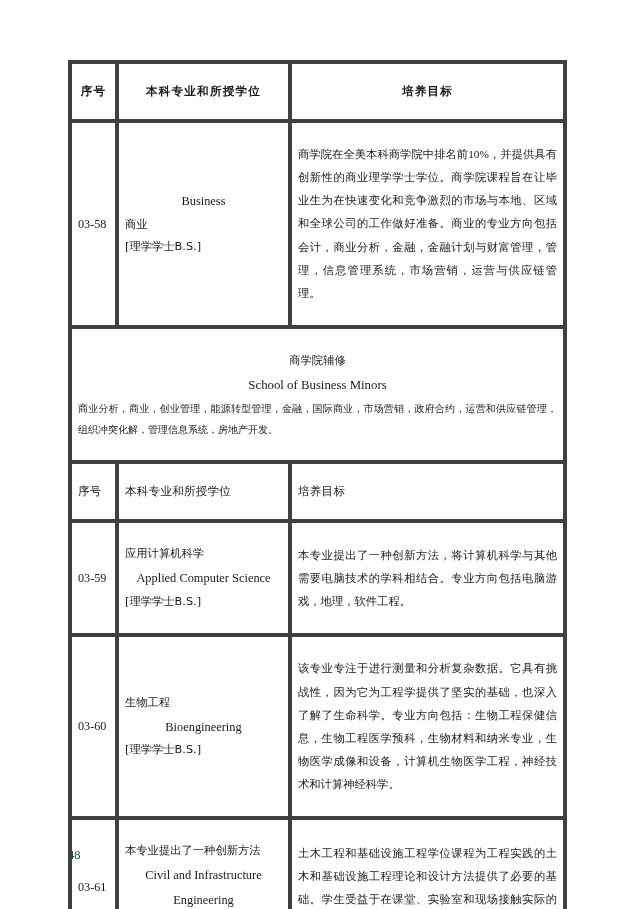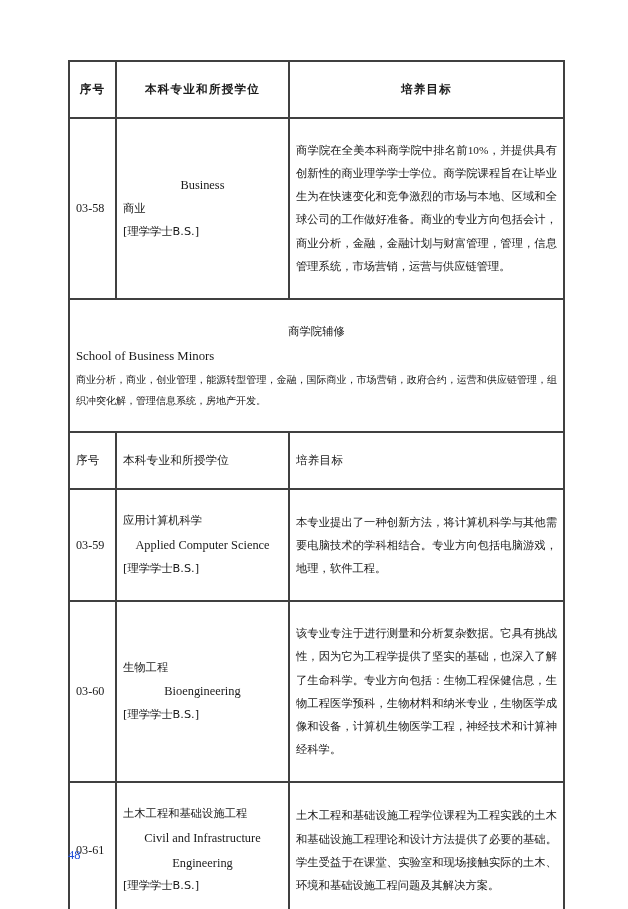--- a/index.html
+++ b/index.html
@@ -26,21 +26,21 @@
   
   .doc-table {
     position: absolute;
     left: 68px;
     top: 60px;
     width: 495px;
     border-collapse: collapse;
     table-layout: fixed;
   }
   .doc-table td {
-    border: 2px solid #404040;
+    border: 4px solid #404040;
     vertical-align: middle;
     padding: 20px 6px;
   }
 
   col.c-no    { width: 47px; }
   col.c-prog  { width: 173px; }
   col.c-goal  { width: 275px; }
 
   .hdr-cell {
     text-align: center;
@@ -98,20 +98,21 @@
   }
   .section-cn {
     display: block;
     text-align: center;
     font-family: "DejaVu Sans", "Liberation Sans", sans-serif;
     font-size: 11.3px;
     line-height: 2.05;
   }
   .section-en {
     display: block;
+    text-align: center;
     font-family: "Liberation Serif", "DejaVu Serif", serif;
     font-size: 12.8px;
     line-height: 2.05;
   }
   .section-body {
     display: block;
     text-align: justify;
     text-justify: inter-ideograph;
     font-family: "DejaVu Sans", "Liberation Sans", sans-serif;
     font-size: 10px;
@@ -119,21 +120,21 @@
     margin-top: 1px;
   }
 
   
   .page-number {
     position: absolute;
     left: 68px;
     top: 848px;
     font-family: "Liberation Serif", "DejaVu Serif", serif;
     font-size: 12.5px;
-    color: #1d4ed8;
+    color: #14532d;
   }
 </style>
 </head>
 <body>
 
 <div class="page">
 
   <table class="doc-table">
     <colgroup>
       <col class="c-no">
@@ -189,21 +190,21 @@
           <span class="prog-line cnname">生物工程</span>
           <span class="prog-line enname">Bioengineering</span>
           <span class="prog-line degree">[理学学士B.S.]</span>
         </td>
         <td class="goal-cell">该专业专注于进行测量和分析复杂数据。它具有挑战性，因为它为工程学提供了坚实的基础，也深入了解了生命科学。专业方向包括：生物工程保健信息，生物工程医学预科，生物材料和纳米专业，生物医学成像和设备，计算机生物医学工程，神经技术和计算神经科学。</td>
       </tr>
 
       <tr>
         <td class="no-cell">03-61</td>
         <td class="prog-cell">
-          <span class="prog-line cnname">土木工程和基础设施工程</span>
+          <span class="prog-line cnname">本专业提出了一种创新方法</span>
           <span class="prog-line enname">Civil and Infrastructure Engineering</span>
           <span class="prog-line degree">[理学学士B.S.]</span>
         </td>
         <td class="goal-cell">土木工程和基础设施工程学位课程为工程实践的土木和基础设施工程理论和设计方法提供了必要的基础。学生受益于在课堂、实验室和现场接触实际的土木、环境和基础设施工程问题及其解决方案。</td>
       </tr>
 
     </tbody>
   </table>
 
   <div class="page-number">48</div>

